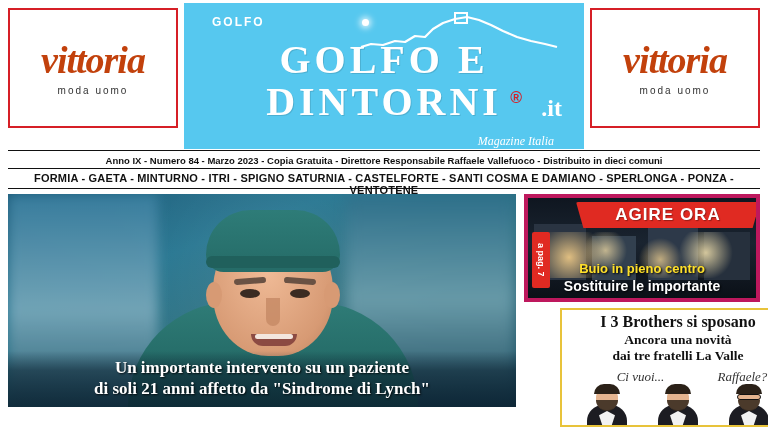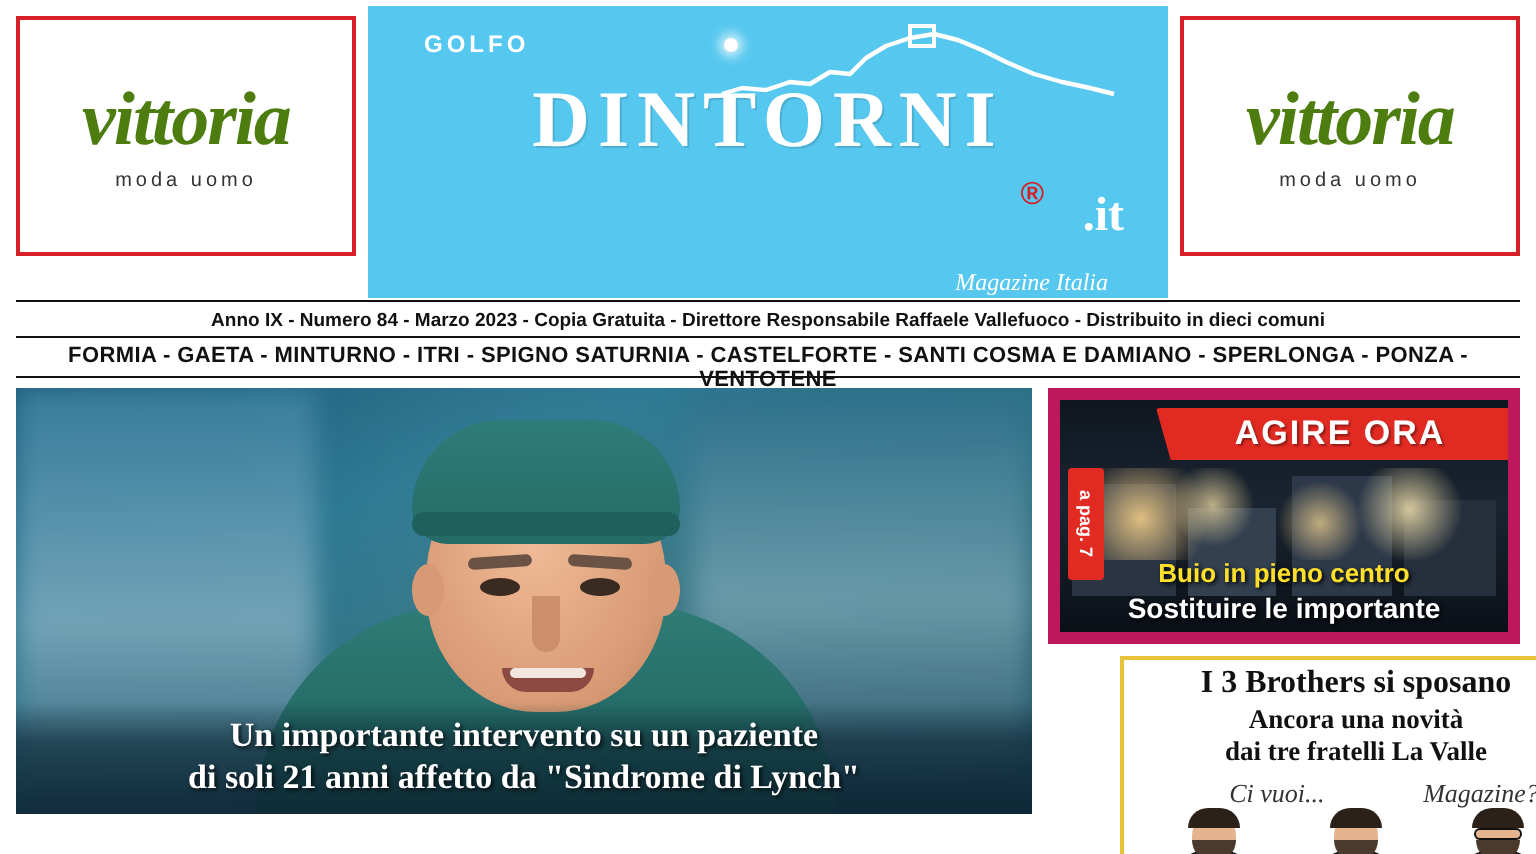--- a/index.html
+++ b/index.html
@@ -35,21 +35,21 @@
     align-items: center;
     justify-content: center;
     background: #ffffff;
   }
   .ad-box.right { margin: 8px 8px 0 6px; }
   .ad-brand {
     font-family: "Liberation Serif", serif;
     font-weight: bold;
     font-style: italic;
     font-size: 38px;
-    color: #4d7c0f;
+    color: #c2410c;
     line-height: 1;
     letter-spacing: -1px;
     text-align: center;
   }
   .ad-sub {
     font-family: "Liberation Sans", sans-serif;
     font-size: 10px;
     color: #333333;
     letter-spacing: 2px;
     margin-top: 6px;
@@ -247,24 +247,24 @@
 
   
   .right-col {
     position: absolute;
     top: 194px; left: 524px;
     width: 236px; height: 233px;
   }
 
   .promo-a {
     position: relative;
-    width: 236px; height: 128px;
+    width: 236px; height: 108px;
     overflow: hidden;
     background: #121820;
-    border: 6px solid #be185d;
+    border: 4px solid #be185d;
   }
   .promo-a-photo {
     position: absolute; inset: 0;
     background:
       linear-gradient(180deg, #0f1620 0%, #1a2430 45%, #0b1017 100%);
   }
   .street-lights {
     position: absolute; left: 0; right: 0; top: 34px; height: 46px;
     background:
       radial-gradient(circle at 18% 55%, rgba(255,214,140,.85), rgba(255,214,140,0) 18%),
@@ -422,20 +422,21 @@
     <div class="title-block">
       <div class="month">GOLFO</div>
 
       <svg class="skyline" viewBox="0 0 200 40">
         <path d="M2 36 L12 33 L24 34 L36 30 L46 31 L56 25 L66 26 L74 18 L84 12 L96 8 L108 6 L120 9 L132 14 L144 20 L158 26 L172 30 L186 33 L198 36" fill="none" stroke="#ffffff" stroke-width="2.2" stroke-linejoin="round"></path>
         <rect x="96" y="2" width="12" height="10" fill="none" stroke="#ffffff" stroke-width="2"></rect>
       </svg>
       <div class="dot"></div>
 
       <div class="mag-title">
+        <span>GOLFO E</span>
         <span class="line2">DINTORNI</span>
       </div>
       <div class="reg-mark">®</div>
       <div class="dot-it">.it</div>
       <div class="mag-italia">Magazine Italia</div>
     </div>
 
     <div class="ad-box right">
       <div class="ad-brand">vittoria</div>
       <div class="ad-sub">moda uomo</div>
@@ -490,21 +491,21 @@
     </div>
 
     <div class="promo-b">
       <div class="promo-b-t1">I 3 Brothers si sposano</div>
       <div class="promo-b-t2">
         <div>Ancora una novità</div>
         <div>dai tre fratelli La Valle</div>
       </div>
       <div class="promo-b-script">
         <span>Ci vuoi...</span>
-        <span>Magazine?</span>
+        <span>Raffaele?</span>
       </div>
       <div class="trio">
         <div class="guy">
           <div class="torso"></div>
             <div class="shirt"></div>
           <div class="face"></div>
             <div class="beard"></div>
             <div class="hair"></div>
         </div>
         <div class="guy">

